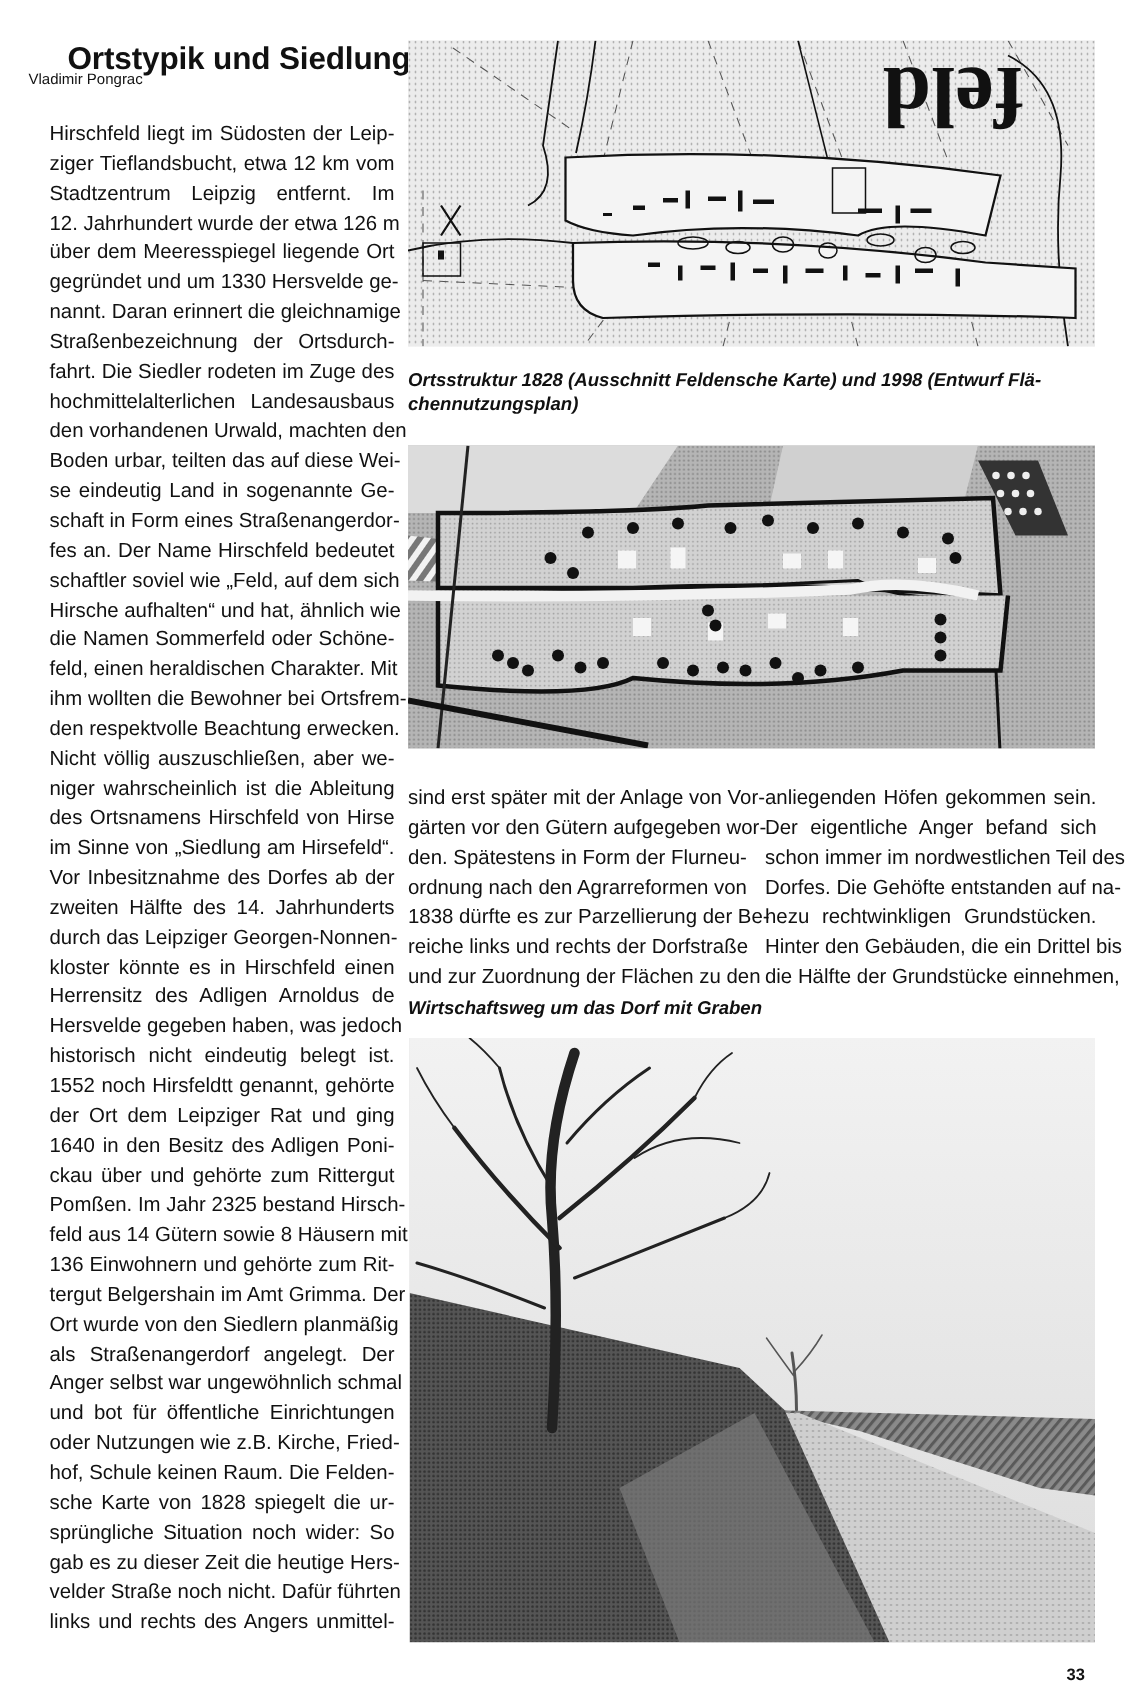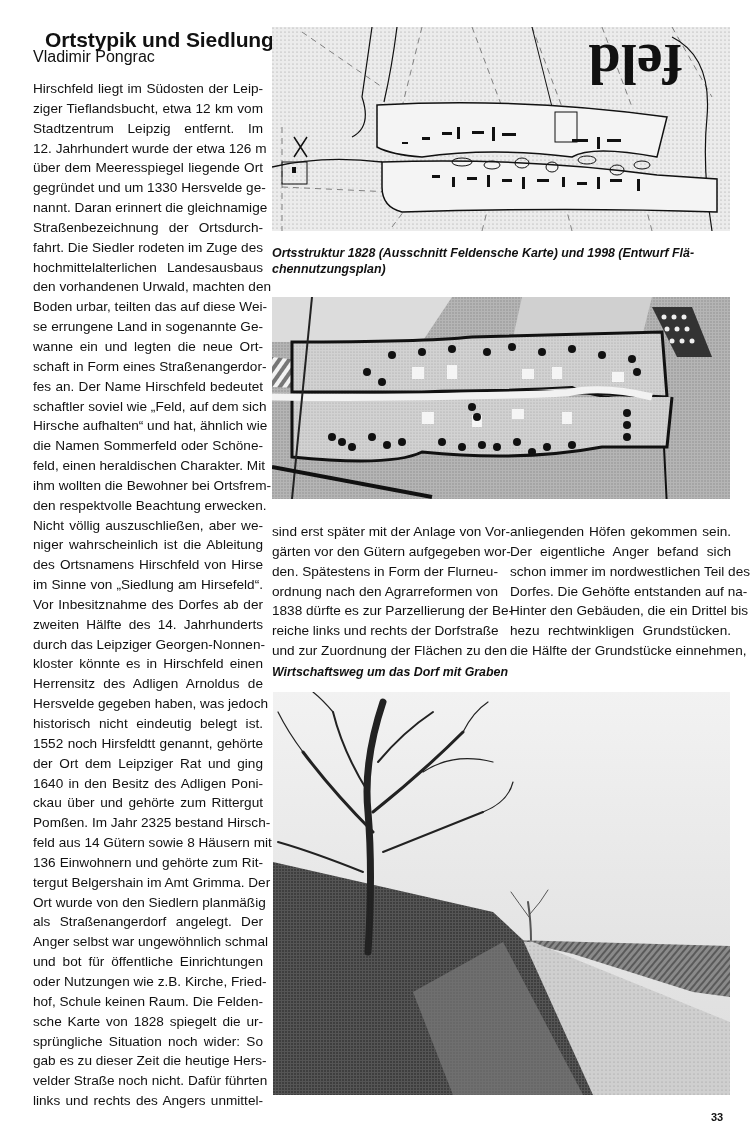--- a/index.html
+++ b/index.html
@@ -7,21 +7,21 @@
   body { position: relative; font-family: "Liberation Sans", sans-serif; color: #111; }
 
   .col { position: absolute; font-size: 13.6px; line-height: 19.85px; text-align: justify; hyphens: manual; }
   .col .ln { display: block; text-align: justify; text-align-last: justify; white-space: nowrap; }
 
   #col1 { left: 33px; top: 79px; width: 230px; }
   #col2 { left: 272px; top: 522px; width: 222px; }
   #col3 { left: 510px; top: 522px; width: 221px; }
 
   .title { position: absolute; left: 45px; top: 28px; font-size: 21px; font-weight: bold; letter-spacing: -0.1px; text-align: center; }
-  .author { position: absolute; left: 33px; top: 48px; font-size: 16px; }
+  .author { position: absolute; left: 19px; top: 48px; font-size: 10px; }
 
   .caption { position: absolute; font-size: 12.4px; font-weight: bold; line-height: 16px; font-style: italic; }
   #cap1 { left: 272px; top: 245px; width: 460px; }
   #cap2 { left: 272px; top: 664px; width: 460px; }
 
   .figure { position: absolute; overflow: hidden; }
   #map1 { left: 272px; top: 27px; width: 458px; height: 204px; background: #e9e9e9; }
   #map2 { left: 272px; top: 297px; width: 458px; height: 202px; background: #bdbdbd; }
   #photo { left: 273px; top: 692px; width: 457px; height: 403px; background: #dcdcdc; }
 
@@ -39,22 +39,21 @@
     <span class="ln">Stadtzentrum Leipzig entfernt. Im</span>
     <span class="ln">12. Jahrhundert wurde der etwa 126 m</span>
     <span class="ln">über dem Meeresspiegel liegende Ort</span>
     <span class="ln">gegründet und um 1330 Hersvelde ge-</span>
     <span class="ln">nannt. Daran erinnert die gleichnamige</span>
     <span class="ln">Straßenbezeichnung der Ortsdurch-</span>
     <span class="ln">fahrt. Die Siedler rodeten im Zuge des</span>
     <span class="ln">hochmittelalterlichen Landesausbaus</span>
     <span class="ln">den vorhandenen Urwald, machten den</span>
     <span class="ln">Boden urbar, teilten das auf diese Wei-</span>
-    <span class="ln">se errungene Land in sogenannte Ge-</span>
-    <span class="ln">wanne ein und legten die neue Ort-</span>
+    <span class="ln">se eindeutig Land in sogenannte Ge-</span>
     <span class="ln">schaft in Form eines Straßenangerdor-</span>
     <span class="ln">fes an. Der Name Hirschfeld bedeutet</span>
     <span class="ln">schaftler soviel wie „Feld, auf dem sich</span>
     <span class="ln">Hirsche aufhalten“ und hat, ähnlich wie</span>
     <span class="ln">die Namen Sommerfeld oder Schöne-</span>
     <span class="ln">feld, einen heraldischen Charakter. Mit</span>
     <span class="ln">ihm wollten die Bewohner bei Ortsfrem-</span>
     <span class="ln">den respektvolle Beachtung erwecken.</span>
     <span class="ln">Nicht völlig auszuschließen, aber we-</span>
     <span class="ln">niger wahrscheinlich ist die Ableitung</span>
@@ -256,22 +255,22 @@
     <span class="ln">ordnung nach den Agrarreformen von</span>
     <span class="ln">1838 dürfte es zur Parzellierung der Be-</span>
     <span class="ln">reiche links und rechts der Dorfstraße</span>
     <span class="ln">und zur Zuordnung der Flächen zu den</span>
   </div>
 <div id="col3" class="col">
     <span class="ln">anliegenden Höfen gekommen sein.</span>
     <span class="ln">Der eigentliche Anger befand sich</span>
     <span class="ln">schon immer im nordwestlichen Teil des</span>
     <span class="ln">Dorfes. Die Gehöfte entstanden auf na-</span>
+    <span class="ln">hezu rechtwinkligen Grundstücken.</span>
     <span class="ln">Hinter den Gebäuden, die ein Drittel bis</span>
-    <span class="ln">hezu rechtwinkligen Grundstücken.</span>
     <span class="ln">die Hälfte der Grundstücke einnehmen,</span>
   </div>
 
 <div id="cap2" class="caption">Wirtschaftsweg um das Dorf mit Graben</div>
 
 <div id="photo" class="figure">
   <svg width="457" height="403" viewBox="0 0 457 403">
     <defs>
       <linearGradient id="sky" x1="0" y1="0" x2="0" y2="1">
         <stop offset="0" stop-color="#f2f2f2"></stop>

